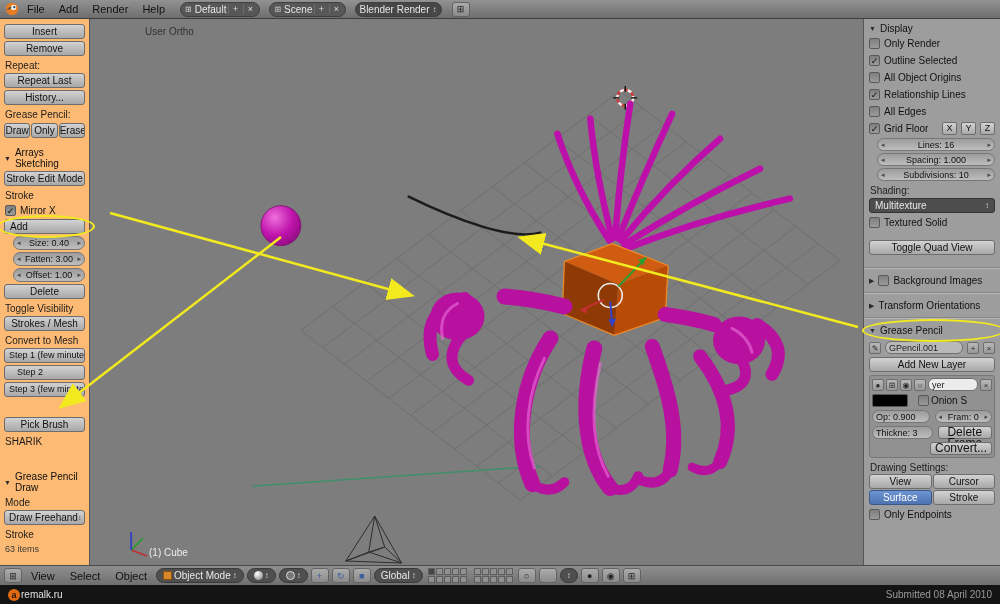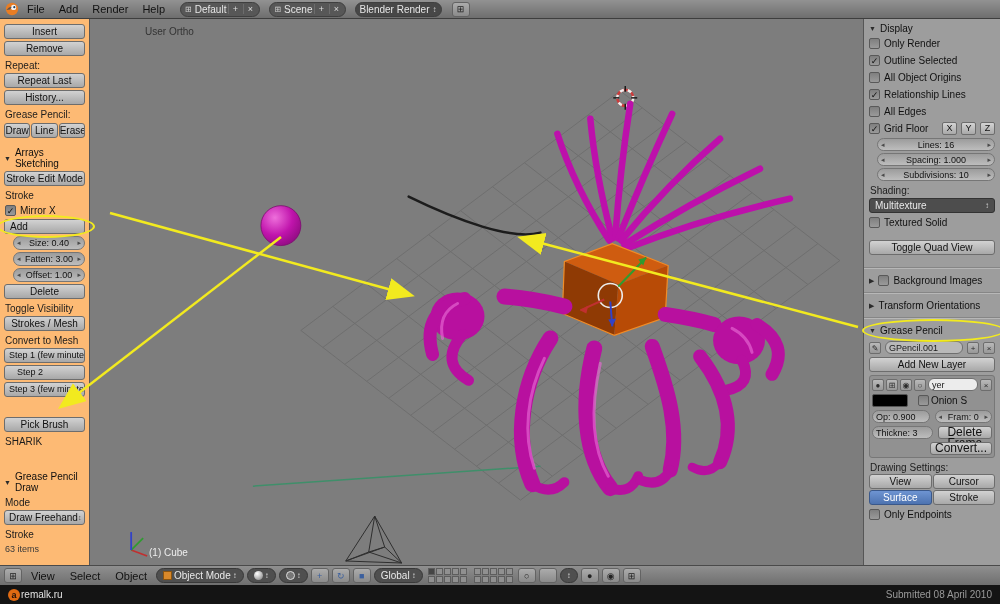--- a/index.html
+++ b/index.html
@@ -153,21 +153,21 @@
 
 <div id="toolshelf">
   <div class="tbtn">Insert</div>
   <div class="tbtn">Remove</div>
   <div class="lbl">Repeat:</div>
   <div class="tbtn">Repeat Last</div>
   <div class="tbtn">History...</div>
   <div class="lbl">Grease Pencil:</div>
   <div class="btnrow">
     <div class="tbtn">Draw</div>
-    <div class="tbtn">Line</div>
+    <div class="tbtn">Only</div>
     <div class="tbtn">Erase</div>
   </div>
 
   <div class="sect">
     <span class="tri">▼</span>
     <span>Arrays Sketching</span>
   </div>
   <div class="tbtn">Stroke Edit Mode</div>
   <div class="lbl">Stroke</div>
   <div class="cbrow">

